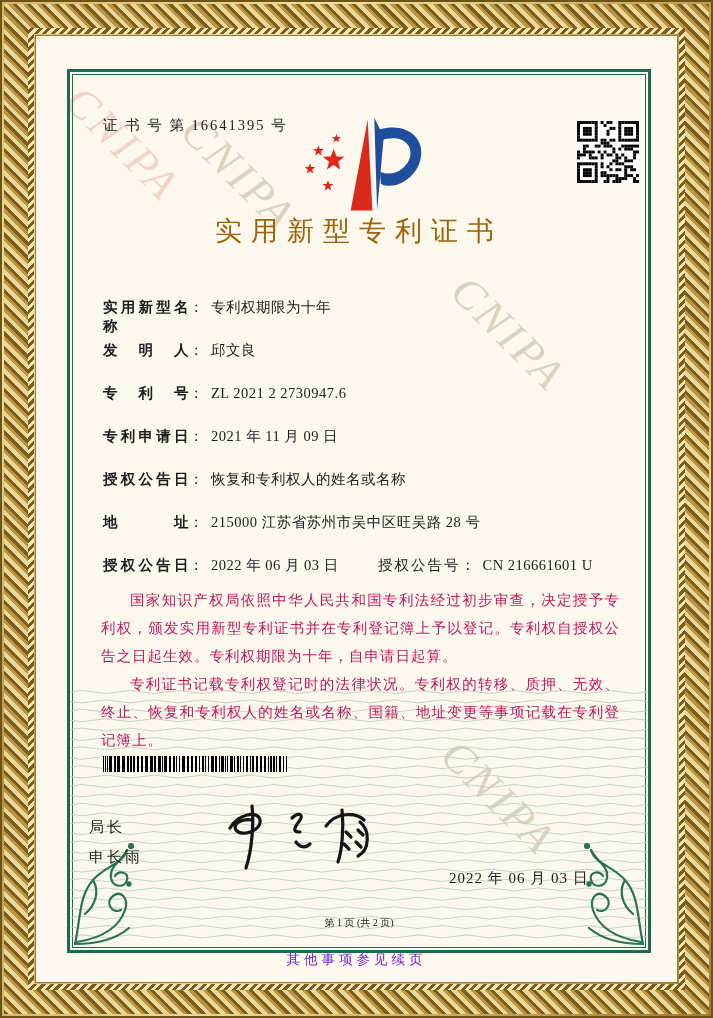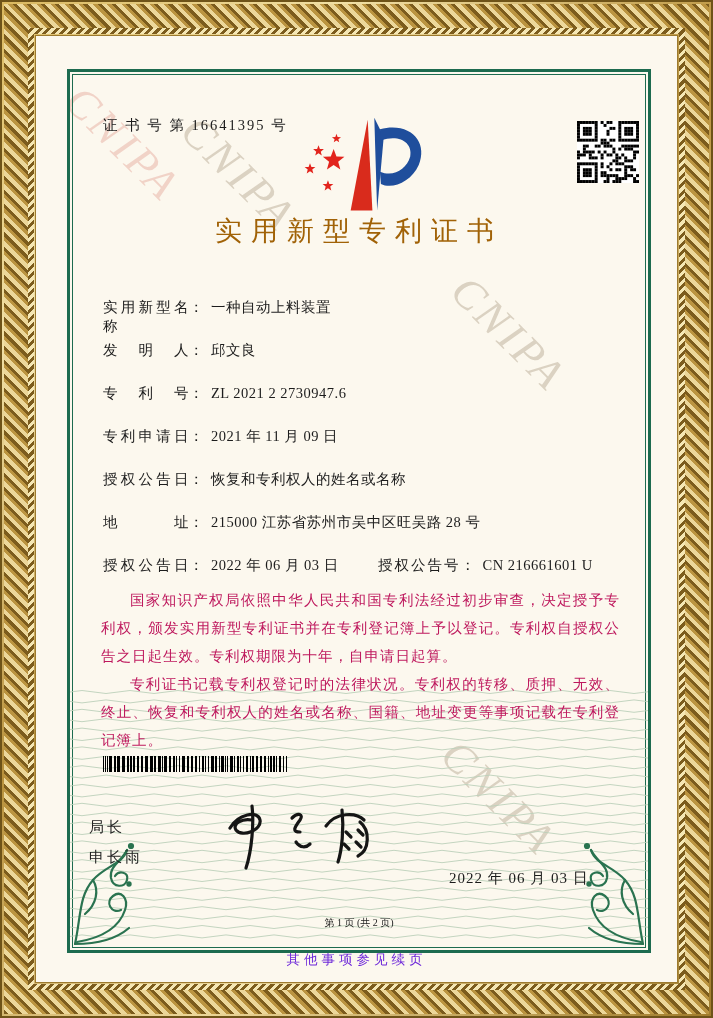--- a/index.html
+++ b/index.html
@@ -27,21 +27,21 @@
   .content{position:absolute;inset:0;z-index:3;color:#1c1c1c;padding-left:40px;}
 
   .cert-no{position:absolute;left:33px;top:44px;font-size:14.5px;letter-spacing:2px;}
   .qr{position:absolute;left:507px;top:49px;width:62px;height:62px;background:#fff;}
   .logo{position:absolute;left:214px;top:42px;width:156px;height:104px;}
   .title{position:absolute;left:0;top:141px;width:100%;text-align:center;
     font-size:27px;letter-spacing:9px;color:#a16207;}
 
   .fields{position:absolute;left:33px;right:26px;top:226px;font-size:14.5px;}
   .field-row{position:relative;height:43px;letter-spacing:.5px;}
-  .flabel{display:inline-block;width:86px;text-align:justify;text-align-last:justify;vertical-align:top;}
+  .flabel{display:inline-block;width:86px;text-align:justify;text-align-last:justify;vertical-align:top;font-weight:bold;}
   .fcolon{display:inline-block;margin-right:7px;}
   .pair2{position:absolute;left:247px;top:0;margin-left:28px;}
   .pair2 .flabel2{letter-spacing:2px;}
 
   .paras{position:absolute;left:31px;right:28px;top:514px;font-size:14.5px;line-height:28px;
     text-align:justify;letter-spacing:1px;color:#be185d;}
   .paras p{margin:0;text-indent:2em;}
 
   .barcode{position:absolute;left:33px;top:684px;width:186px;height:16px;}
 
@@ -357,21 +357,21 @@
           </g>
         <polygon points="68,102 86,6 91,102" fill="#d92b1c"></polygon>
         <polygon points="93,4 96,102 103,24" fill="#1f4e9c"></polygon>
         <path d="M99 16 C132 8 150 30 140 54 C132 72 112 80 100 74 L99 61 C113 67 127 59 131 45 C134 30 119 21 100 28 Z" fill="#1f4e9c"></path>
       </svg>
 
       <div class="title">实用新型专利证书</div>
 
       <div class="fields">
         <div class="field-row">
-          <span class="flabel">实用新型名称</span><span class="fcolon">：</span><span class="fvalue">一种自动上料装置</span>
+          <span class="flabel">实用新型名称</span><span class="fcolon">：</span><span class="fvalue">专利权期限为十年</span>
         </div>
         <div class="field-row">
           <span class="flabel">发明人</span><span class="fcolon">：</span><span class="fvalue">邱文良</span>
         </div>
         <div class="field-row">
           <span class="flabel">专利号</span><span class="fcolon">：</span><span class="fvalue">ZL 2021 2 2730947.6</span>
         </div>
         <div class="field-row">
           <span class="flabel">专利申请日</span><span class="fcolon">：</span><span class="fvalue">2021 年 11 月 09 日</span>
         </div>

